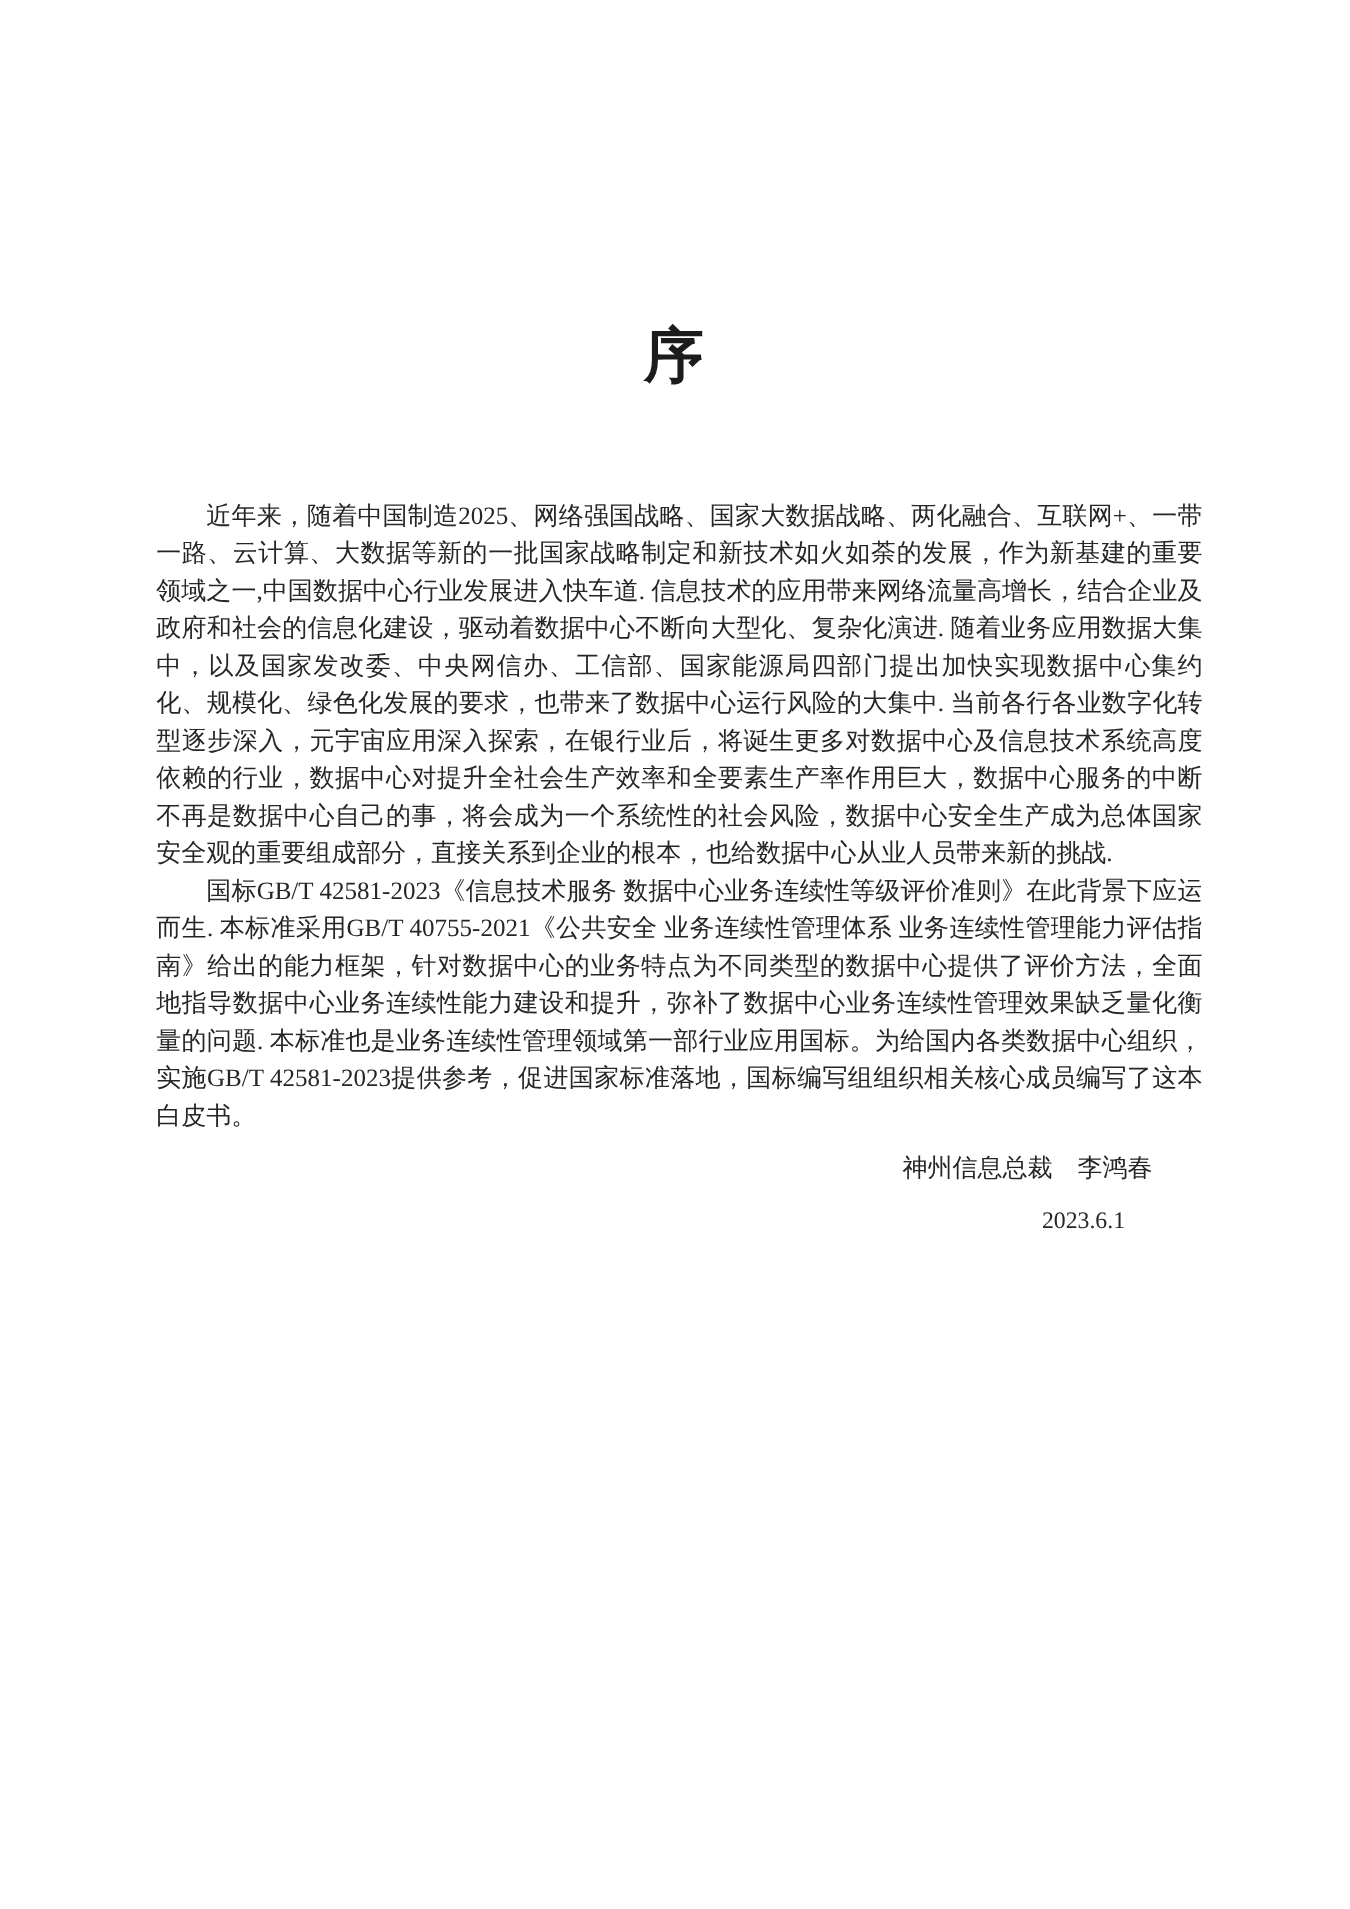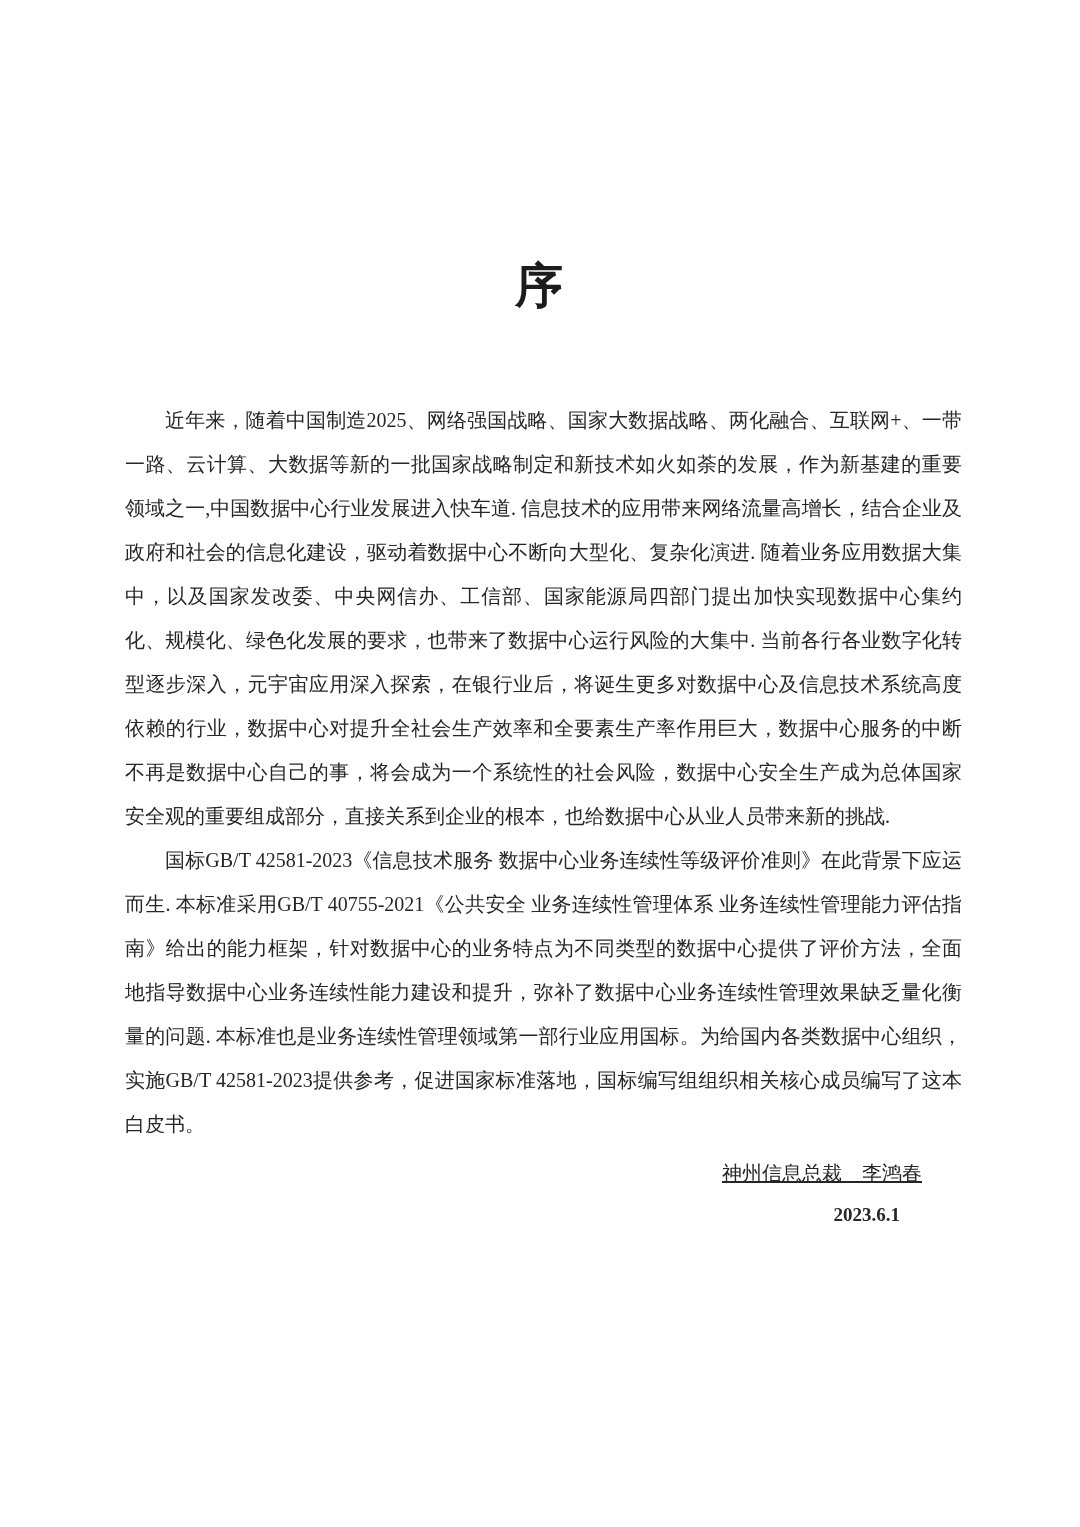--- a/index.html
+++ b/index.html
@@ -30,43 +30,41 @@
     letter-spacing: 2px;
     color: #1c1c1c;
   }
   .body-text {
     box-sizing: border-box;
     padding: 86px 118px 0 125px;
   }
   .body-text p {
     margin: 0;
     font-size: 20px;
-    line-height: 44px;
+    line-height: 30px;
     text-align: justify;
     text-justify: inter-ideograph;
     text-indent: 2em;
     word-break: break-all;
     color: #262626;
   }
   .signature {
     margin-top: 6px;
     padding-right: 40px;
     text-align: right;
     font-size: 20px;
     line-height: 42px;
     color: #262626;
-    text-decoration: underline;
   }
   .date {
     padding-right: 62px;
     text-align: right;
     font-size: 19px;
     line-height: 42px;
     color: #262626;
-    font-weight: bold;
   }
 </style>
 </head>
 <body>
 
 <div class="page">
   <h1 class="title">序</h1>
 
   <div class="body-text">
     <p>近年来，随着中国制造2025、网络强国战略、国家大数据战略、两化融合、互联网+、一带一路、云计算、大数据等新的一批国家战略制定和新技术如火如荼的发展，作为新基建的重要领域之一,中国数据中心行业发展进入快车道. 信息技术的应用带来网络流量高增长，结合企业及政府和社会的信息化建设，驱动着数据中心不断向大型化、复杂化演进. 随着业务应用数据大集中，以及国家发改委、中央网信办、工信部、国家能源局四部门提出加快实现数据中心集约化、规模化、绿色化发展的要求，也带来了数据中心运行风险的大集中. 当前各行各业数字化转型逐步深入，元宇宙应用深入探索，在银行业后，将诞生更多对数据中心及信息技术系统高度依赖的行业，数据中心对提升全社会生产效率和全要素生产率作用巨大，数据中心服务的中断不再是数据中心自己的事，将会成为一个系统性的社会风险，数据中心安全生产成为总体国家安全观的重要组成部分，直接关系到企业的根本，也给数据中心从业人员带来新的挑战.</p>

